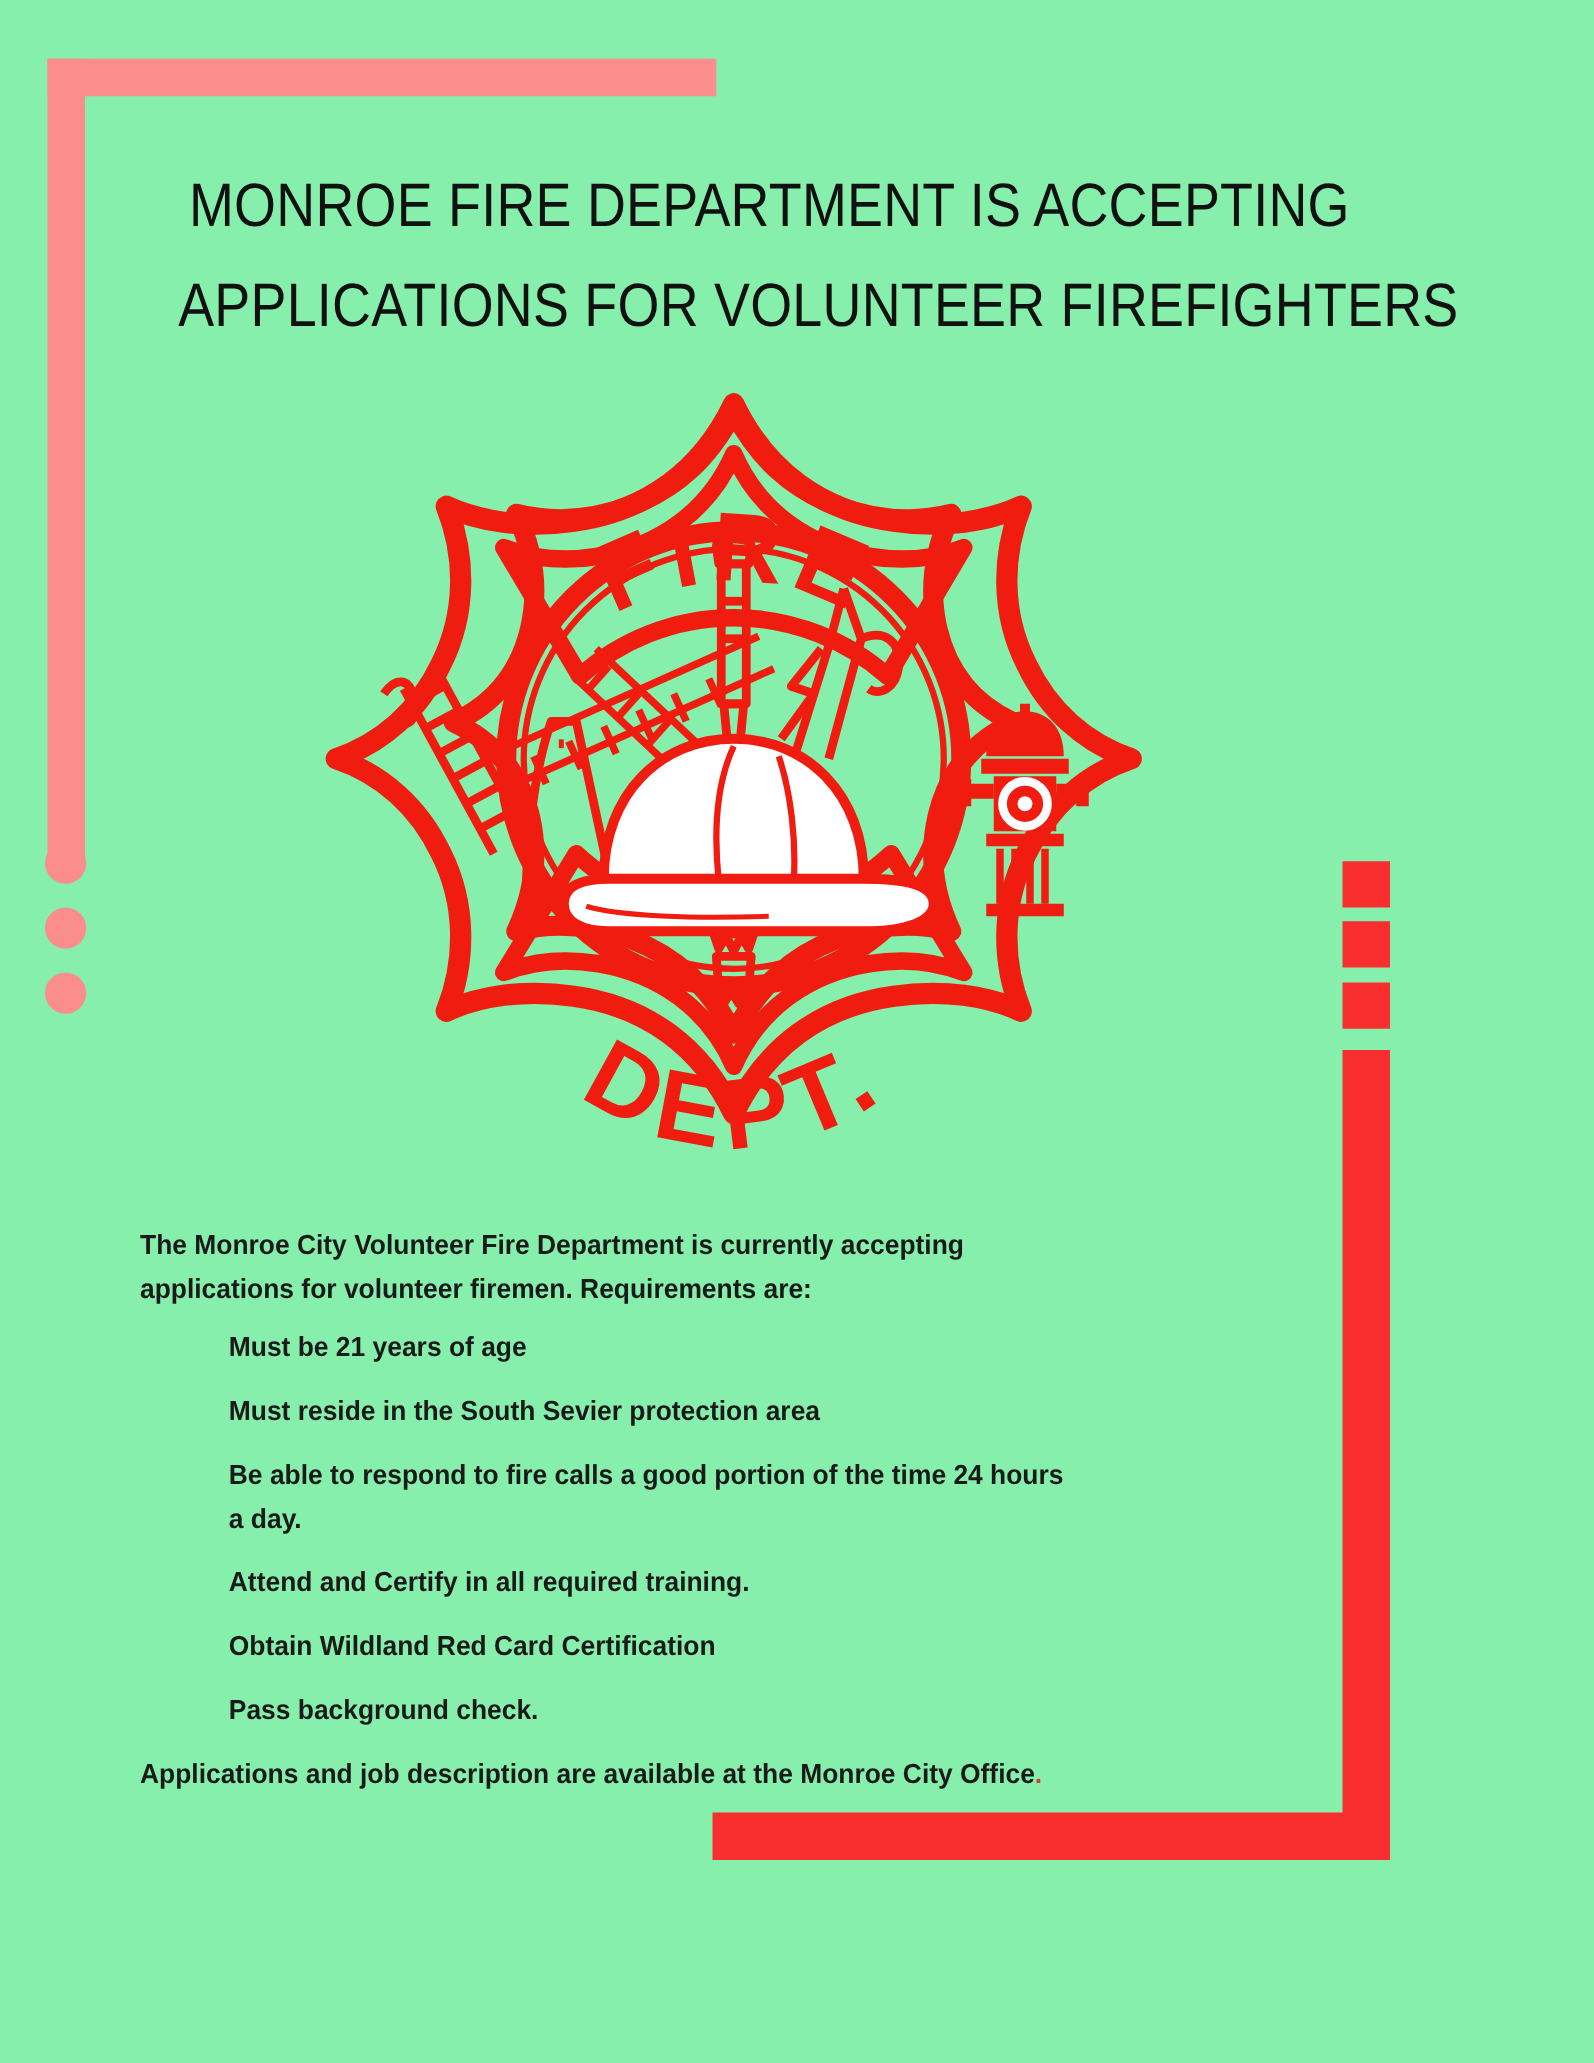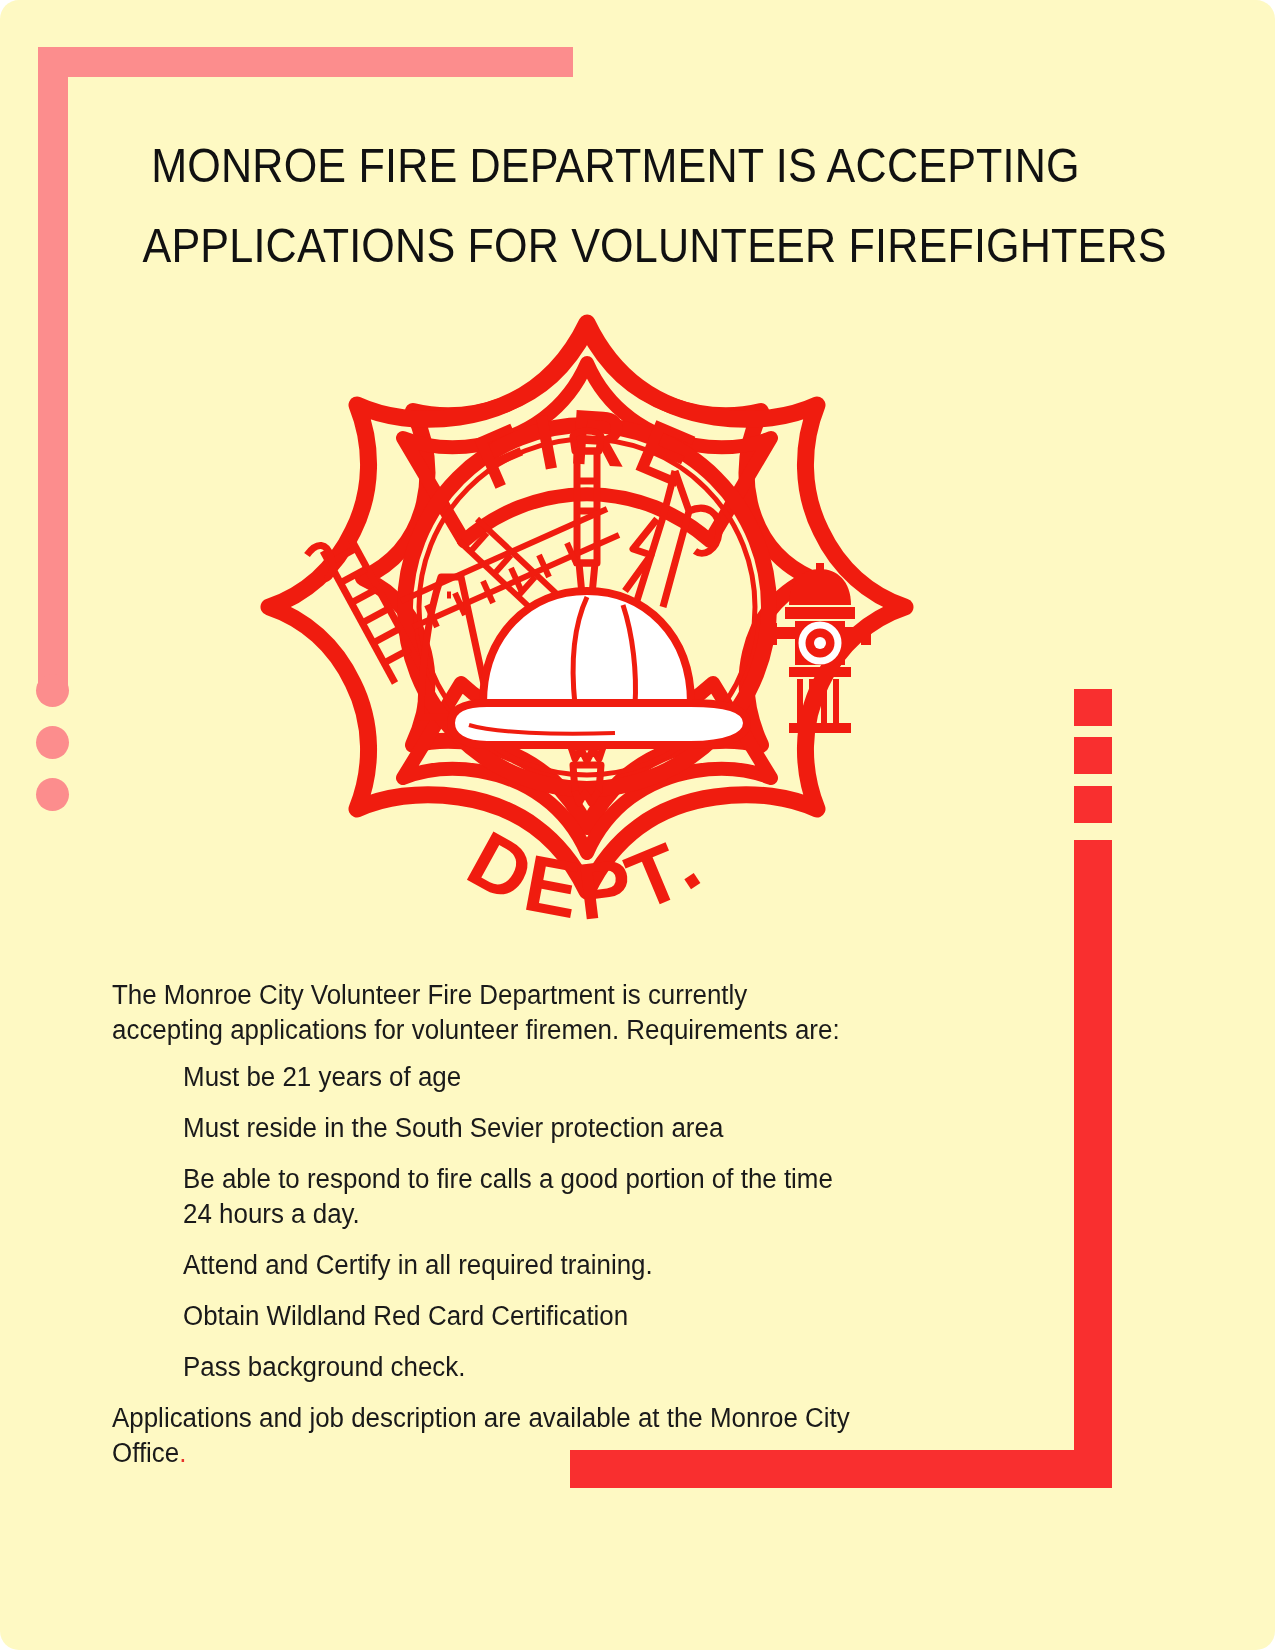--- a/index.html
+++ b/index.html
@@ -4,24 +4,23 @@
 <style>
   html, body {
     margin: 0;
     padding: 0;
     background: #ffffff;
   }
   .page {
     position: relative;
     width: 1275px;
     height: 1650px;
-    background: #fef9c3;
+    background: #86efac;
     overflow: hidden;
     font-family: "Liberation Sans", "DejaVu Sans", sans-serif;
-    border-radius: 19px;
   }
 
   
   .tl-bracket-h {
     position: absolute;
     left: 38px;
     top: 47px;
     width: 535px;
     height: 30px;
     background: #fc8d8d;
@@ -105,22 +104,23 @@
   .emblem svg { display: block; width: 100%; height: 100%; }
 
   
   .body-copy {
     position: absolute;
     left: 112px;
     top: 978px;
     width: 775px;
     color: #1a1a1a;
     font-family: "Liberation Sans Narrow", "Liberation Sans", sans-serif;
-    font-size: 27px;
+    font-size: 22px;
     line-height: 35px;
+    font-weight: bold;
   }
   .para {
     margin: 0 0 12px 0;
     transform: scaleX(0.96);
     transform-origin: left center;
   }
   .req-list {
     margin: 0;
     padding: 0;
     list-style: none;

